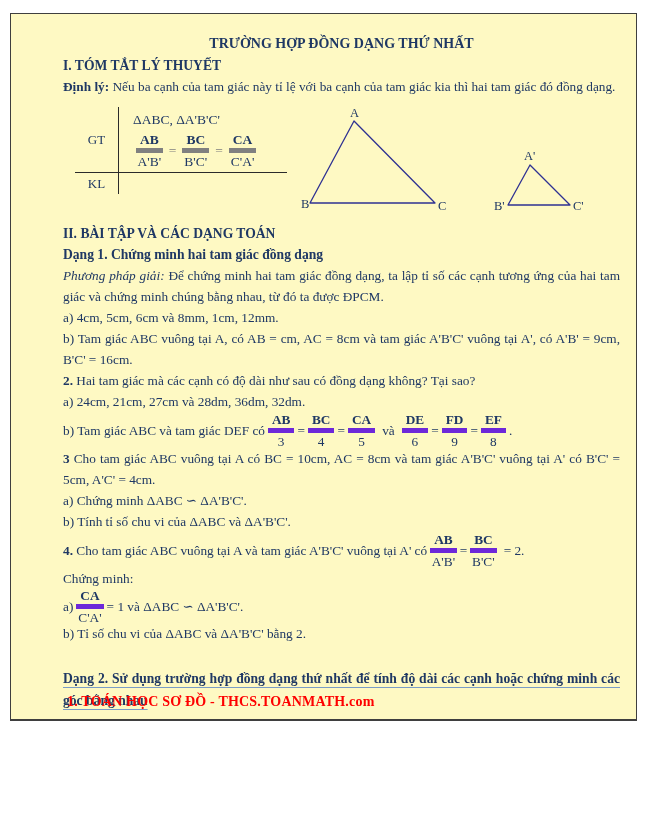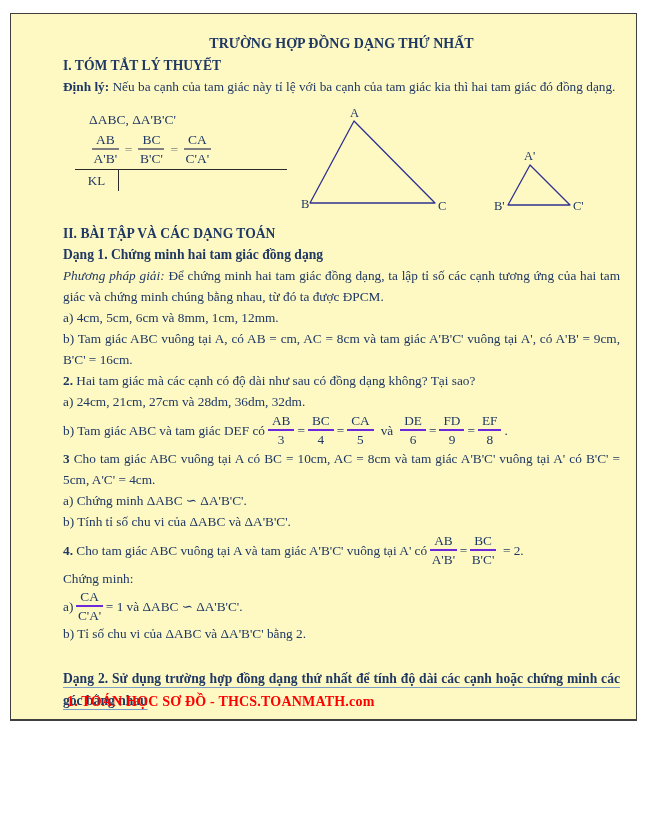--- a/index.html
+++ b/index.html
@@ -21,21 +21,21 @@
   .gtkl-row { display:flex; }
   .gtkl-row.gt { border-bottom:1px solid #2b2b2b; }
   .gtkl-label { width:44px; display:flex; align-items:center; justify-content:center; border-right:1px solid #2b2b2b; font-size:13px; }
   .gtkl-body { flex:1; padding:2px 0 3px 14px; }
   .gtkl-row.kl .gtkl-body { padding-top:6px; padding-bottom:10px; }
   .gt-prop { display:flex; align-items:center; margin-top:2px; }
   .gtkl .eq { color:#808080; margin:0 3px; }
   .gtkl .fr .n { border-bottom-color:#808080; }
   
   .fr { display:inline-block; vertical-align:middle; text-align:center; line-height:15px; margin:0 3px; }
-  .fr .n { display:block; padding:0 4px 1px; border-bottom:2px solid #6d28d9; }
+  .fr .n { display:block; padding:0 4px 1px; border-bottom:5px solid #6d28d9;font-weight:bold; }
   .fr .d { display:block; padding-top:1px; }
   .frac-line { display:flex; align-items:center; white-space:nowrap; }
   .frac-line .gap { margin:0 4px; }
   .h36 { height:36px; } .h34 { height:34px; }
   
   .fig { margin-left:14px; margin-top:0; }
   .fig text { font-size:12.5px; fill:#1f3864; font-family:"Liberation Serif","DejaVu Serif",serif; }
   .fig polygon { fill:none; stroke:#2e3192; stroke-width:1.3; stroke-linejoin:round; }
   
   .ul { text-decoration:underline; text-decoration-color:#7a9cc6; text-decoration-thickness:1px; text-underline-offset:3.5px; }
@@ -52,20 +52,21 @@
   <div class="title">TRƯỜNG HỢP ĐỒNG DẠNG THỨ NHẤT</div>
 
   <div class="sec">I. TÓM TẮT LÝ THUYẾT</div>
 
   <p class="para"><b>Định lý:</b> <span>Nếu ba cạnh của tam giác này tỉ lệ với ba cạnh của tam giác kia thì hai tam giác đó đồng dạng.</span></p>
 
   <div class="theory-row">
 
     <div class="gtkl">
       <div class="gtkl-row gt">
+        <div class="gtkl-label">GT</div>
         <div class="gtkl-body">
           <div>ΔABC, ΔA'B'C'</div>
           <div class="gt-prop">
             <span class="fr">
                 <span class="n">AB</span>
                 <span class="d">A'B'</span>
               </span>
               <span class="eq">=</span>
               <span class="fr">
                 <span class="n">BC</span>

